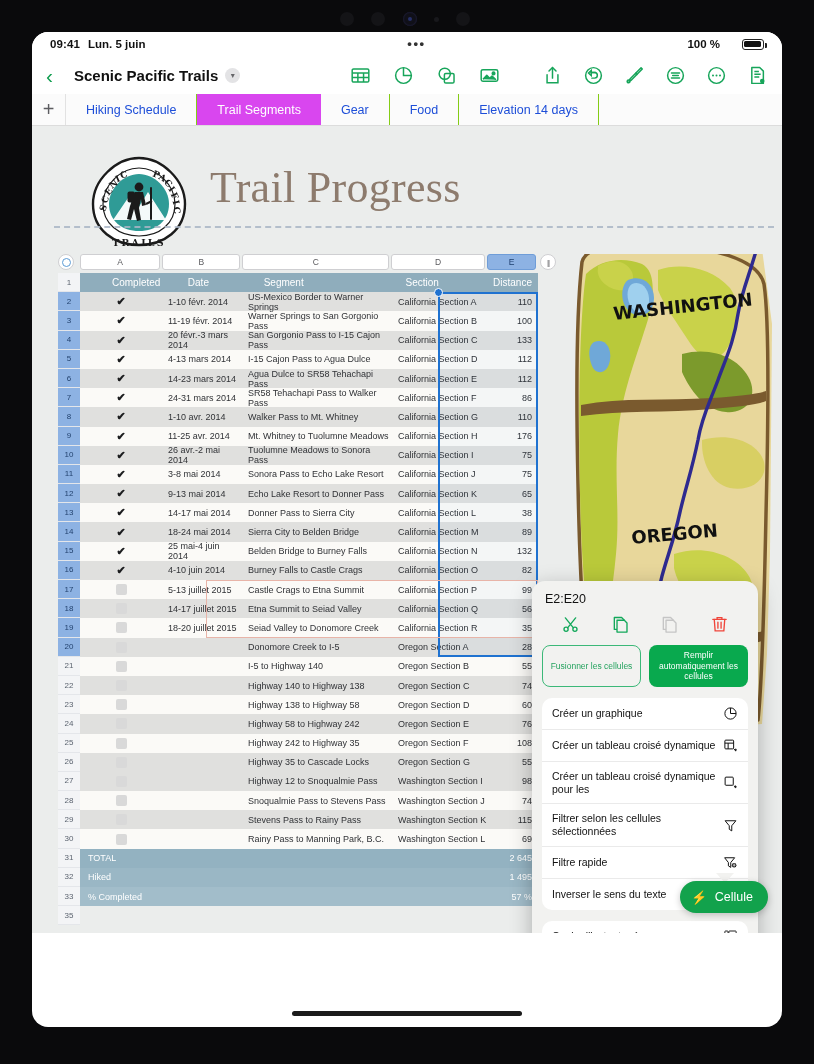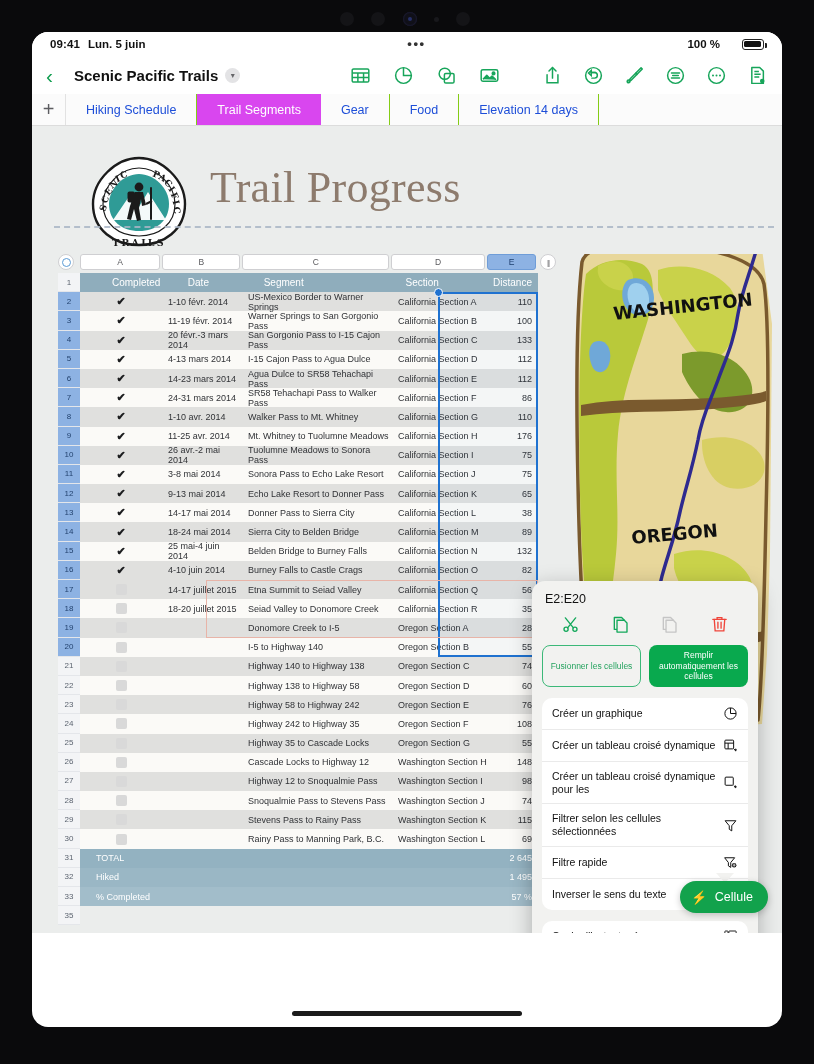--- a/index.html
+++ b/index.html
@@ -143,21 +143,21 @@
   .row.total.t2{ background:#9ab7c5; }
   .row.total.t3{ background:#a2bdca; }
   .c-a{ width:82px; display:flex;align-items:center;justify-content:center; }
   .row.hdr .c-a{ justify-content:flex-start; padding-left:8px; }
   .c-b{ width:80px; display:flex;align-items:center; padding-left:6px; }
   .c-c{ width:150px; display:flex;align-items:center; padding-left:6px; }
   .c-d{ width:96px; display:flex;align-items:center; padding-left:6px; }
   .c-e{ width:50px; display:flex;align-items:center;justify-content:flex-end; padding-right:6px; }
   .chk{ font-size:11px; color:#1b1c1e; font-weight:bold; }
   .chkbox{ width:11px;height:11px;background:#d9d9d9;border-radius:2px; }
-  .row.total .c-a{ justify-content:flex-start; padding-left:16px; width:82px;}
+  .row.total .c-a{ justify-content:flex-start; padding-left:8px; width:82px;}
   #selbox{
     position:absolute; left:358px; top:19.2px; width:100px; height:365px;
     border:2px solid #1f72d0; pointer-events:none; background:rgba(31,114,208,.03);
   }
   #selhandle{
     position:absolute; left:354px; top:15px; width:9px;height:9px;border-radius:50%;
     background:#1f72d0; border:1.5px solid #fff;
   }
   #pastebox{
     position:absolute; left:126px; top:307px; width:332px; height:58px;
@@ -608,20 +608,29 @@
               </div>
               <div class="row even">
                 <div class="c-a">
                   <span class="chk">✔</span>
                 </div>
                 <div class="c-b">4-10 juin 2014</div>
                 <div class="c-c">Burney Falls to Castle Crags</div>
                 <div class="c-d">California Section O</div>
                 <div class="c-e">82</div>
               </div>
+              <div class="row odd">
+                <div class="c-a">
+                  <span class="chkbox"></span>
+                </div>
+                <div class="c-b">5-13 juillet 2015</div>
+                <div class="c-c">Castle Crags to Etna Summit</div>
+                <div class="c-d">California Section P</div>
+                <div class="c-e">99</div>
+              </div>
               <div class="row even">
                 <div class="c-a">
                   <span class="chkbox"></span>
                 </div>
                 <div class="c-b">14-17 juillet 2015</div>
                 <div class="c-c">Etna Summit to Seiad Valley</div>
                 <div class="c-d">California Section Q</div>
                 <div class="c-e">56</div>
               </div>
               <div class="row odd">
@@ -688,29 +697,20 @@
                 <div class="c-e">108</div>
               </div>
               <div class="row even">
                 <div class="c-a">
                   <span class="chkbox"></span>
                 </div>
                 <div class="c-b"></div>
                 <div class="c-c">Highway 35 to Cascade Locks</div>
                 <div class="c-d">Oregon Section G</div>
                 <div class="c-e">55</div>
-              </div>
-              <div class="row odd">
-                <div class="c-a">
-                  <span class="chkbox"></span>
-                </div>
-                <div class="c-b"></div>
-                <div class="c-c">Cascade Locks to Highway 12</div>
-                <div class="c-d">Washington Section H</div>
-                <div class="c-e">148</div>
               </div>
               <div class="row even">
                 <div class="c-a">
                   <span class="chkbox"></span>
                 </div>
                 <div class="c-b"></div>
                 <div class="c-c">Highway 12 to Snoqualmie Pass</div>
                 <div class="c-d">Washington Section I</div>
                 <div class="c-e">98</div>
               </div>

